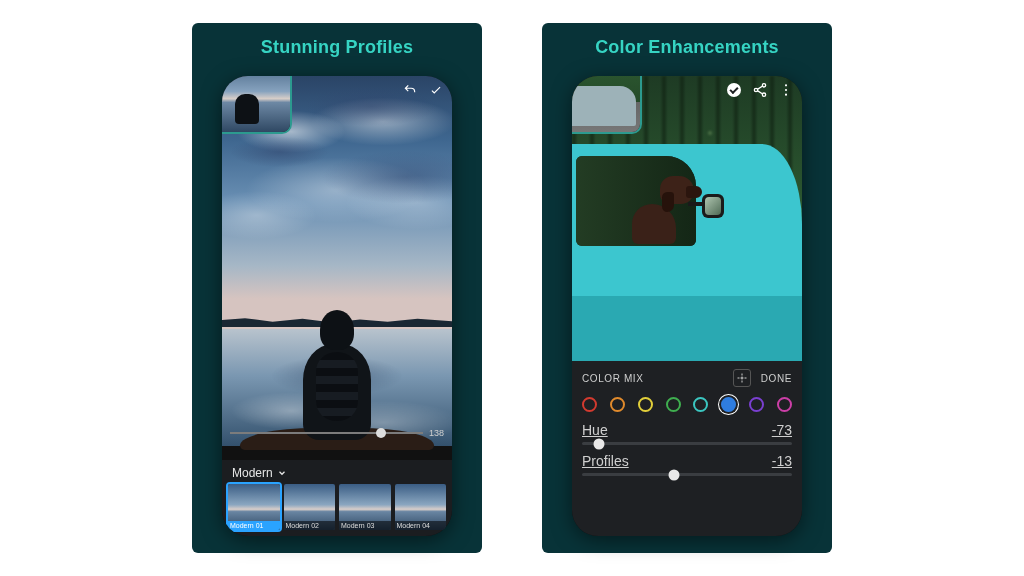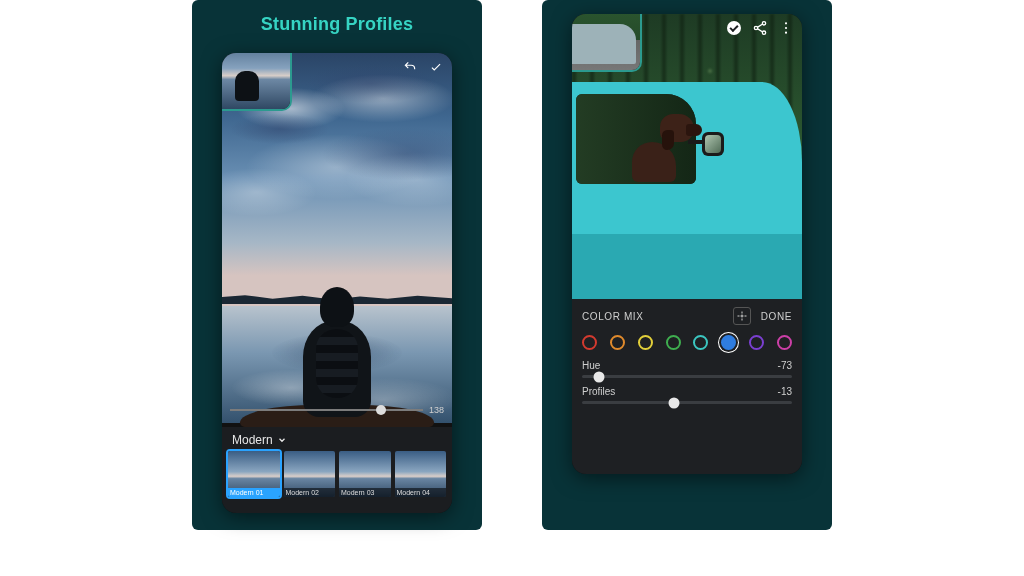--- a/index.html
+++ b/index.html
@@ -1,20 +1,20 @@
 <!DOCTYPE html>
 <html><head>
 <meta charset="utf-8">
 <style>
   * { box-sizing: border-box; margin: 0; padding: 0; }
   html, body { width: 1024px; height: 576px; background: #fff; font-family: -apple-system, Helvetica, Arial, sans-serif; }
-  .stage { width: 1024px; height: 576px; display: flex; justify-content: center; gap: 60px; }
+  .stage { width: 1024px; height: 576px; display: flex; justify-content: center; align-items: center; gap: 60px; }
   .panel { background: #083338; width: 290px; height: 530px; border-radius: 6px; display: flex; flex-direction: column; align-items: center; padding-top: 14px; position: relative; }
   .panel-title { color: #36d4c3; font-size: 18px; font-weight: 600; letter-spacing: .2px; margin-bottom: 18px; }
-  .phone { width: 230px; height: 460px; background: #111; border-radius: 14px; overflow: hidden; position: relative; box-shadow: 0 4px 20px rgba(0,0,0,.5); }
+  .phone { width: 230px; height: 460px; background: #111; border-radius: 26px; overflow: hidden; position: relative; box-shadow: 0 4px 20px rgba(0,0,0,.5); }
   .phone .topbar { position: absolute; top: 6px; right: 8px; display: flex; gap: 10px; z-index: 5; }
   .topbar svg { width: 14px; height: 14px; stroke: #fff; fill: none; stroke-width: 2; }
   .thumb { position: absolute; top: -20px; left: -20px; width: 90px; height: 78px; border-radius: 10px; border: 2px solid #2c9a8f; overflow: hidden; z-index: 30; background: #222; }
 
   
   .p1-main { position: absolute; inset: 0; }
   .sky { position: absolute; top: 0; left: 0; right: 0; height: 55%; background: linear-gradient(180deg,#2a4466 0%,#3e668f 25%,#6a90b4 50%,#a6b7c6 75%,#d6c4c0 88%); overflow: hidden; }
   .sky::before, .sky::after { content:""; position:absolute; inset:0; }
   .sky::before { background:
      radial-gradient(90px 35px at 30% 22%, rgba(255,255,255,.55), transparent 60%),
@@ -36,21 +36,21 @@
      transform: scaleY(-1); opacity:.85;
   }
   .mount { position:absolute; left:0; right:0; top:52%; height:12px; background:#1a2733; clip-path: polygon(0 100%,0 40%,10% 25%,22% 55%,35% 30%,48% 60%,60% 35%,72% 55%,85% 30%,100% 50%,100% 100%); }
   .canoe { position:absolute; left:0; right:0; bottom:86px; height:22px; }
   .canoe::before { content:""; position:absolute; left:8%; right:8%; top:0; bottom:0; background:#2a1d16; border-radius: 50% 50% 6px 6px / 100% 100% 6px 6px; }
   .person { position:absolute; left:50%; bottom:96px; transform:translateX(-50%); width:86px; height:130px; }
   .person .body { position:absolute; left:10%; right:10%; bottom:0; height:74%; background:#101418; border-radius: 30px 30px 16px 16px / 36px 36px 16px 16px; }
   .person .body::after{content:"";position:absolute;left:20%;right:20%;top:8%;bottom:20%;background:repeating-linear-gradient(180deg,#0b0e12 0 8px,#171c22 8px 16px);border-radius:20px;}
   .person .head { position:absolute; left:50%; top:0; transform:translateX(-50%); width:34px; height:40px; background:#0d1115; border-radius: 50% 50% 40% 40%; }
 
-  .strip { position:absolute; left:0; right:0; bottom:0; height:86px; background:#1b1d20; }
+  .strip { position:absolute; left:0; right:0; bottom:0; height:76px; background:#1b1d20; }
   .strip-head { display:flex; align-items:center; padding:6px 10px 4px; color:#e6e6e6; font-size:12px; gap:4px; }
   .thumbs { display:flex; gap:4px; padding:0 6px 6px; }
   .th { flex:1; height:46px; position:relative; border-radius:2px; overflow:hidden; }
   .th .mini { position:absolute; inset:0; }
   .th .lbl { position:absolute; left:0; right:0; bottom:0; background: rgba(0,0,0,.55); color:#ddd; font-size:7px; padding:1px 2px; white-space:nowrap; overflow:hidden; }
   .th.sel { outline:2px solid #2aa3ff; }
   .th.sel .lbl { background:#2aa3ff; color:#fff; }
   .mini-sky { width:100%; height:100%; background:linear-gradient(180deg,#3a5d84 0%,#8aa6c0 45%,#d9cec9 55%,#6985a2 60%,#2f4863 100%); }
   .slider-row{position:absolute;left:8px;right:8px;bottom:94px;height:18px;display:flex;align-items:center;gap:6px;}
   .slider-row .track{flex:1;height:2px;background:#7c7c7c;position:relative;}
@@ -96,21 +96,21 @@
 
   .editor{position:absolute;left:0;right:0;bottom:0;height:175px;background:#1e2023;padding:8px 10px 6px;color:#cfcfcf;}
   .ed-head{display:flex;align-items:center;justify-content:space-between;font-size:10px;margin-bottom:8px;}
   .ed-head .left{letter-spacing:.6px;}
   .ed-head .right{display:flex;align-items:center;gap:10px;padding-left:32px;}
   .target-btn{width:18px;height:18px;border:1px solid #555;border-radius:3px;display:flex;align-items:center;justify-content:center;}
   .swatches{display:flex;justify-content:space-between;padding:2px 0 10px;}
   .sw{width:15px;height:15px;border-radius:50%;border:2px solid;}
   .sw.sel{box-shadow:0 0 0 2px #1e2023,0 0 0 3px #fff; background: currentColor;}
   .sl{margin-bottom:8px;}
-  .sl .slh{display:flex;justify-content:space-between;font-size:10px;margin-bottom:4px;}
+  .sl .slh{display:flex;justify-content:space-between;font-size:14px;margin-bottom:4px;text-decoration:underline;}
   .sl .str{height:3px;background:#3a3d41;position:relative;border-radius:2px;}
   .sl .skn{position:absolute;top:50%;transform:translate(-50%,-50%);width:11px;height:11px;border-radius:50%;background:#e8e8e8;}
 
   .topbar2{position:absolute;top:6px;right:8px;display:flex;gap:10px;z-index:5;}
   .ic{width:16px;height:16px;display:inline-flex;align-items:center;justify-content:center;}
   .circle-check{width:14px;height:14px;border-radius:50%;background:#fff;position:relative;}
   .circle-check::after{content:"";position:absolute;left:3px;top:4px;width:6px;height:3px;border-left:2px solid #1e2023;border-bottom:2px solid #1e2023;transform:rotate(-45deg);}
 </style>
 </head>
 <body>
@@ -187,20 +187,21 @@
                 <div class="mini-sky"></div>
               </div>
               <div class="lbl">Modern 04</div>
             </div>
           </div>
       </div>
     </div>
   </div>
 
   <div class="panel">
+    <div class="panel-title">Color Enhancements</div>
     <div class="phone">
 
       <div class="thumb thumb2">
         <div class="mini2">
             <div class="mdark"></div>
             <div class="mdog"></div>
           </div>
       </div>
 
       <div class="topbar2">

